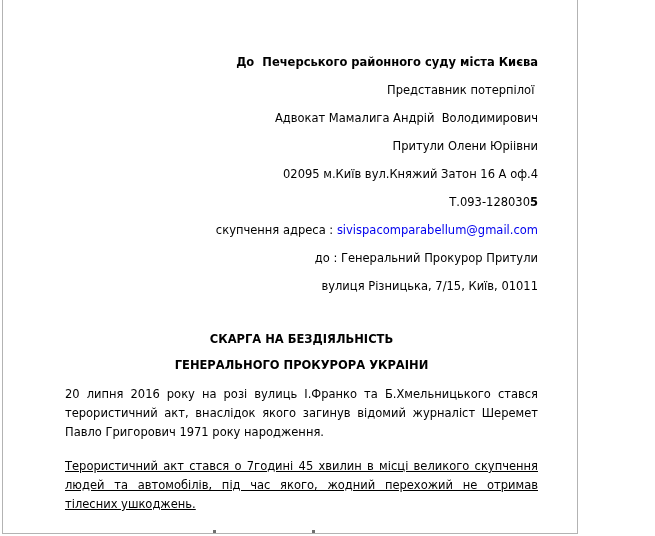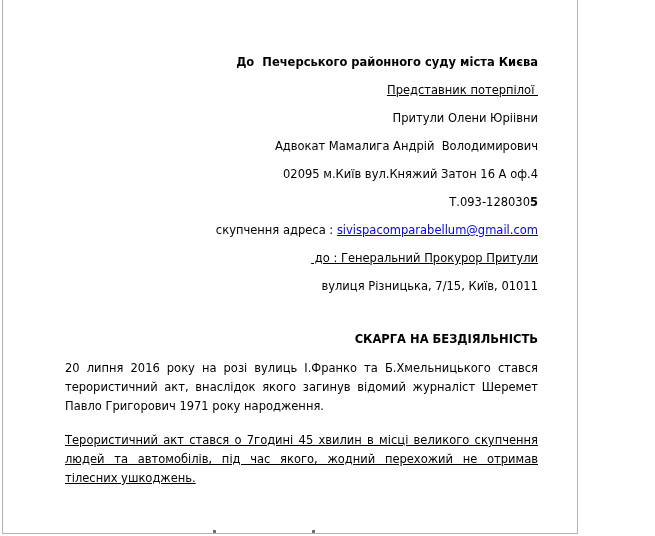--- a/index.html
+++ b/index.html
@@ -35,29 +35,28 @@
   }
   .hline {
     height: 28px;
     line-height: 28px;
     text-align: right;
     font-size: 11.5px;
     white-space: nowrap;
   }
   .hline span { white-space: pre; }
   .bold { font-weight: bold; }
-  .underl { text-decoration: underline; }
+  .underl { }
   .email-link {
     color: #0000EE;
-    text-decoration: underline;
     cursor: pointer;
   }
   .titles {
     margin-top: 26px;
-    text-align: right;
+    text-align: center;
   }
   .title-line {
     font-weight: bold;
     font-size: 11.5px;
     line-height: 26px;
     white-space: pre;
   }
   .para {
     font-size: 11.5px;
     line-height: 19px;
@@ -87,25 +86,25 @@
 
     <div class="hline bold">
       <span>До  Печерського районного суду міста Києва</span>
     </div>
 
     <div class="hline">
       <span class="underl">Представник потерпілої </span>
     </div>
 
     <div class="hline">
-      <span>Притули Олени Юріівни</span>
+      <span>Адвокат Мамалига Андрій  Володимирович</span>
     </div>
 
     <div class="hline">
-      <span>Адвокат Мамалига Андрій  Володимирович</span>
+      <span>Притули Олени Юріівни</span>
     </div>
 
 
     <div class="hline">
       <span>02095 м.Київ вул.Княжий Затон 16 А оф.4</span>
     </div>
 
     <div class="hline">
       <span>Т.093-128030</span><span class="bold">5</span>
     </div>
@@ -117,20 +116,21 @@
     <div class="hline">
       <span class="underl"> до : Генеральний Прокурор Притули</span>
     </div>
 
     <div class="hline">
       <span>вулиця Різницька, 7/15, Київ, 01011</span>
     </div>
 
     <div class="titles">
       <div class="title-line">СКАРГА НА БЕЗДІЯЛЬНІСТЬ</div>
+      <div class="title-line">ГЕНЕРАЛЬНОГО ПРОКУРОРА УКРАІНИ</div>
     </div>
 
     <p class="para para-1">20 липня 2016 року на розі вулиць І.Франко та Б.Хмельницького стався терористичний акт, внаслідок якого загинув відомий журналіст Шеремет Павло Григорович 1971 року народження.</p>
 
     <p class="para para-2">Терористичний акт стався о 7годині 45 хвилин в місці великого скупчення людей та автомобілів, під час  якого,  жодний перехожий не отримав тілесних ушкоджень.</p>
 
   </div>
 
   <div class="cutoff-fragment cutoff-a"></div>
   <div class="cutoff-fragment cutoff-b"></div>

